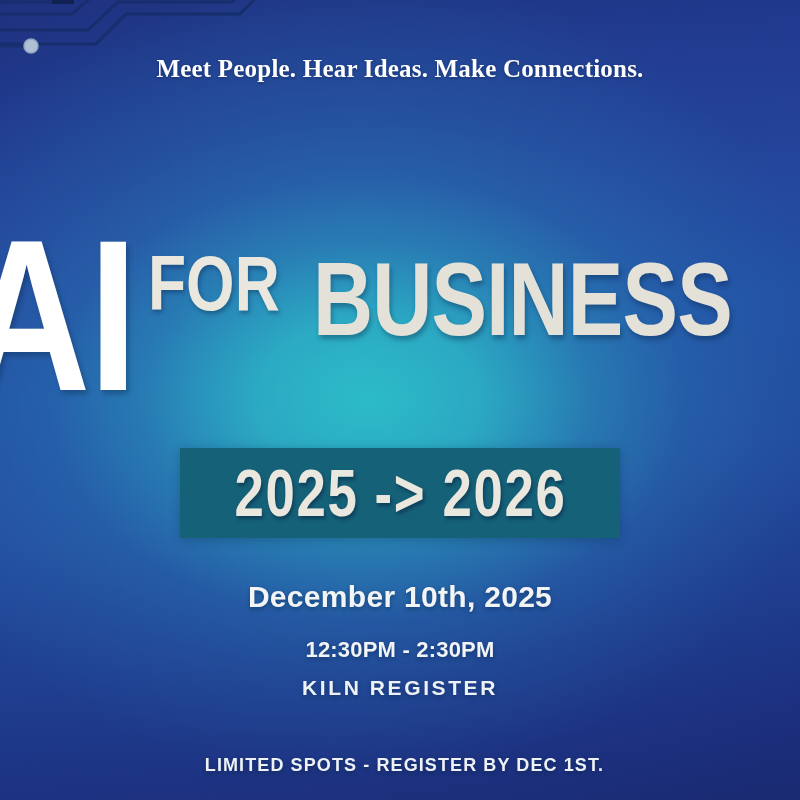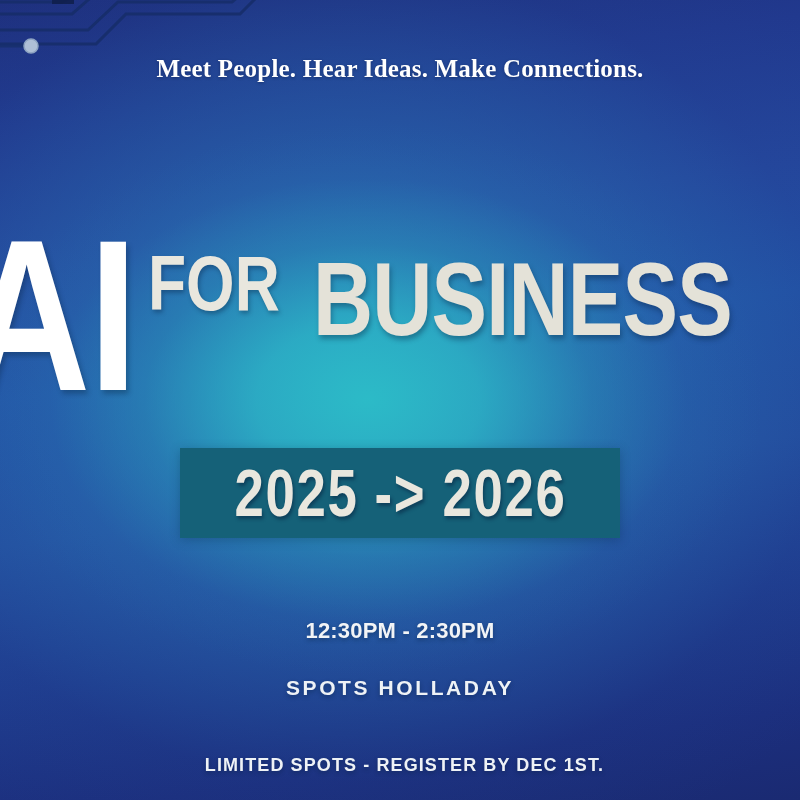--- a/index.html
+++ b/index.html
@@ -162,21 +162,21 @@
     text-align: center;
     font-size: 30px;
     font-weight: bold;
     color: #f2f4f6;
     letter-spacing: 0.3px;
     text-shadow: 0 2px 4px rgba(8,30,60,0.42);
   }
 
   #time-line {
     position: absolute;
-    top: 618px; left: 0; right: 0;
+    top: 637px; left: 0; right: 0;
     text-align: center;
     font-size: 22px;
     font-weight: bold;
     color: #f2f4f6;
     letter-spacing: 0.2px;
     text-shadow: 0 2px 4px rgba(8,30,60,0.42);
   }
 
   #venue-line {
     position: absolute;
@@ -227,17 +227,18 @@
     <span id="right-stack">
       <span id="for-word">FOR</span>
       <span id="business-word">BUSINESS</span>
     </span>
   </div>
 
   <div class="band" id="band-years">
     <span class="condensed" id="years-text">2025 -&gt; 2026</span>
   </div>
 
+  <div id="date-line">December 10th, 2025</div>
   <div id="time-line">12:30PM - 2:30PM</div>
-  <div id="venue-line">SPOTS HOLLADAY</div>
+  <div id="venue-line">KILN REGISTER</div>
   <div id="footer-line">LIMITED SPOTS - REGISTER BY DEC 1ST.</div>
 
 </div>
 
 </body></html>

